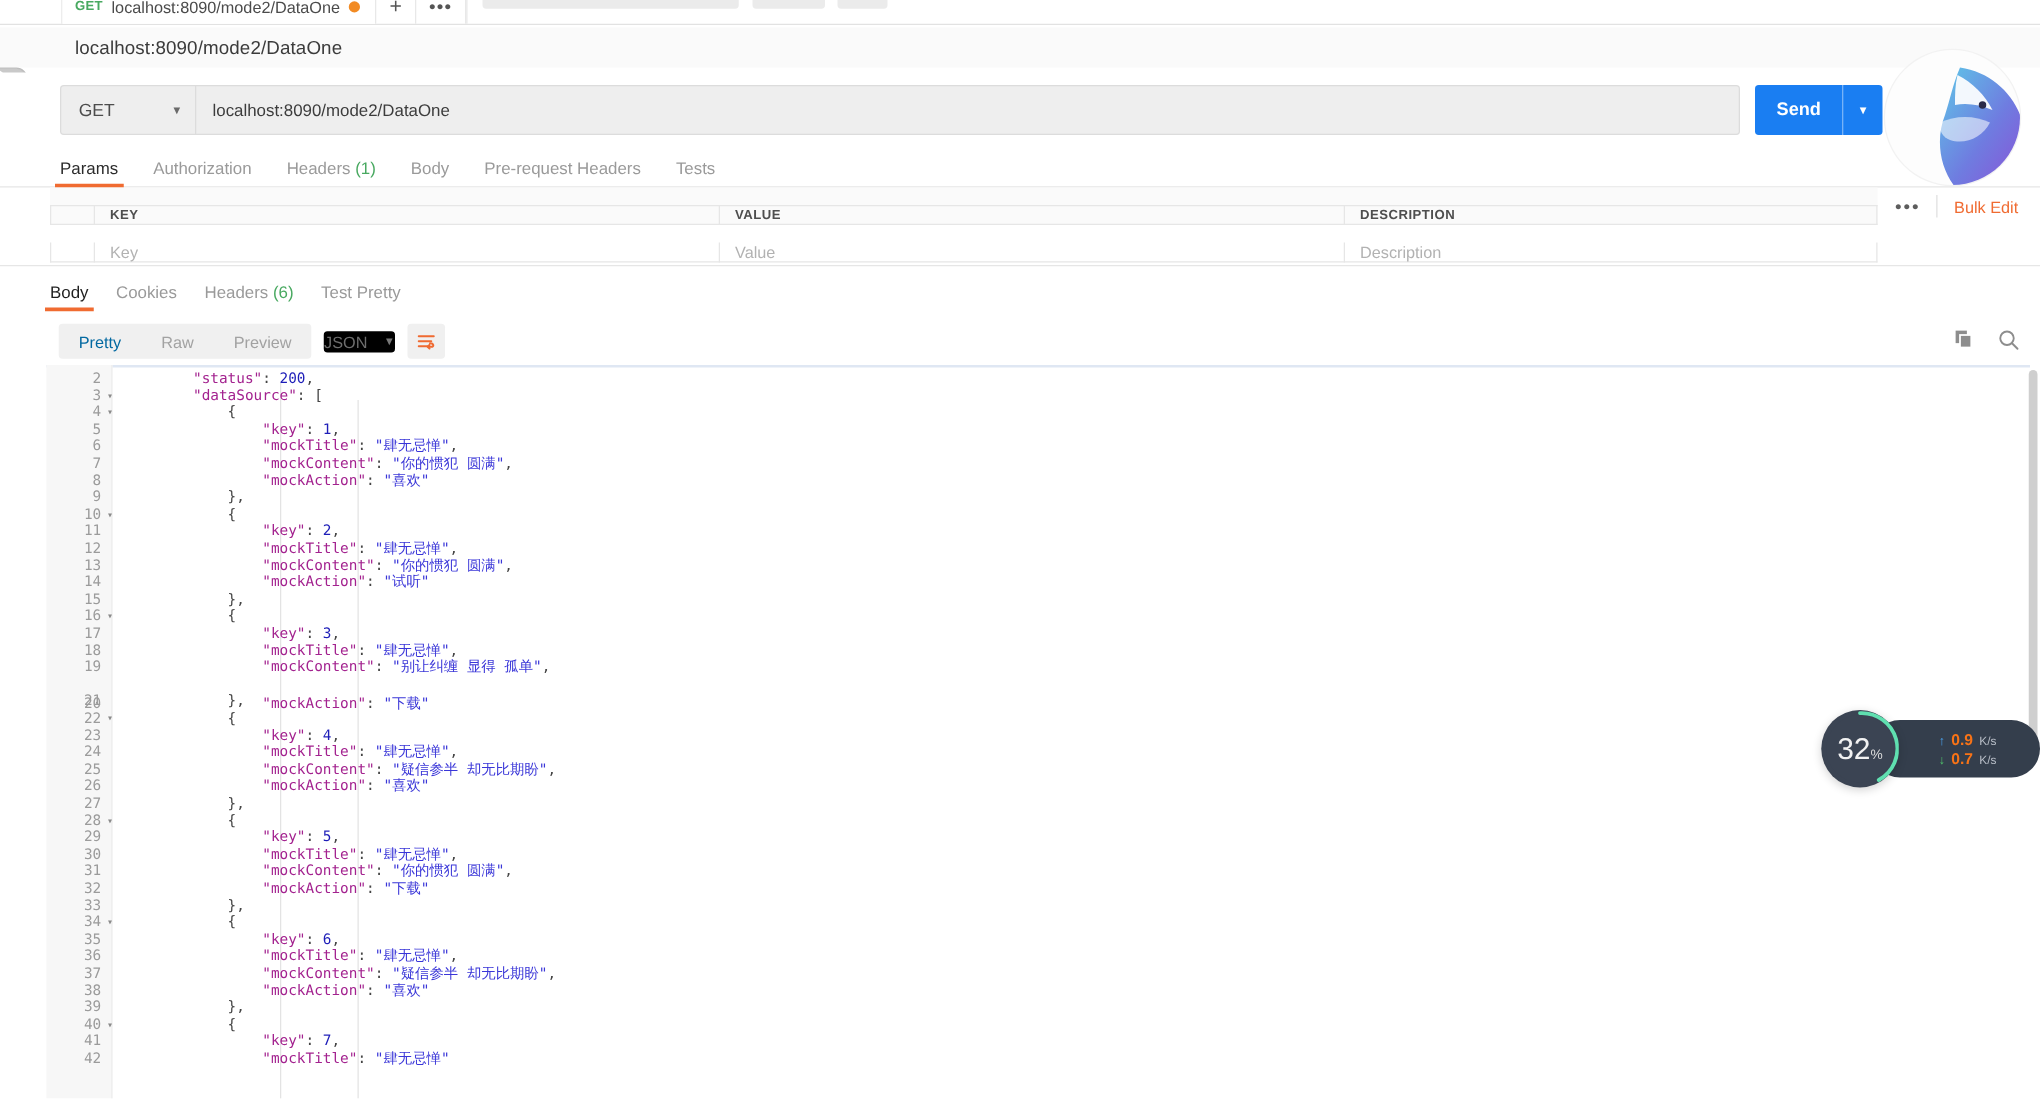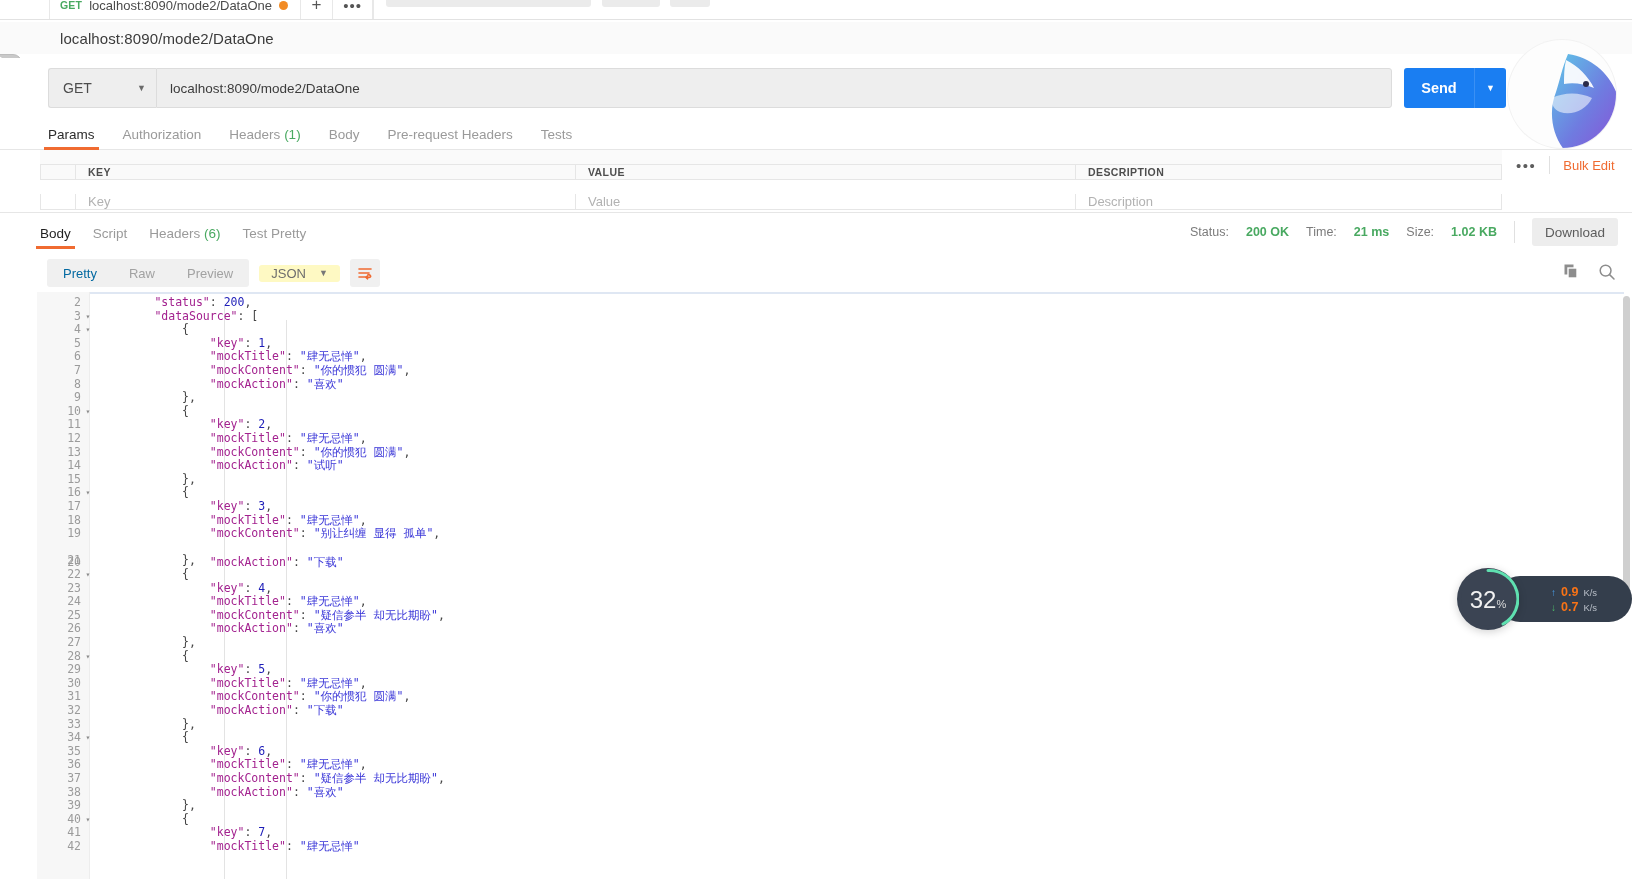--- a/index.html
+++ b/index.html
@@ -168,22 +168,22 @@
     display:flex; align-items:center; padding-left: 47px; gap: 10px;
   }
   .seg {
     display:flex; height: 28px; background:#f0f0f0; border-radius:3px; overflow:hidden;
   }
   .seg > div {
     padding: 0 16px; display:flex; align-items:center; font-size:13px; color:#a2a2a2;
   }
   .seg > div.active { color:#0369a1; }
   .fmt {
-    display:flex; align-items:center; gap:13px; height:17px; background:#fef9c3;
-    border-radius:3px; padding: 0 12px; font-size:13px; color:#6d6d6d;
+    display:flex; align-items:center; gap:13px; height:17px; background:#000000;
+    border-radius:3px; padding: 0 0; font-size:13px; color:#6d6d6d;
   }
   .fmt .caret { font-size:9px; color:#777; }
   .wrap-btn {
     width:30px; height:28px; background:#f0f0f0; border-radius:3px;
     display:flex; align-items:center; justify-content:center;
   }
   .tool-right {
     position:absolute; top:256px; right: 16px; height:34px; display:flex;
     align-items:center; gap: 18px;
   }
@@ -347,41 +347,31 @@
     <span class="bulk-edit">Bulk Edit</span>
   </div>
 
   <div class="resp-sep"></div>
 
   <div class="resp-tabs">
     <div class="restab active">
       <span>Body</span>
     </div>
     <div class="restab">
-      <span>Script</span>
+      <span>Cookies</span>
     </div>
     <div class="restab">
       <span>Headers</span>
       <span class="cnt">(6)</span>
     </div>
     <div class="restab">
       <span>Test Pretty</span>
     </div>
   </div>
 
-  <div class="status-line">
-    <span>Status:</span>
-    <b>200 OK</b>
-    <span>Time:</span>
-    <b>21 ms</b>
-    <span>Size:</span>
-    <b>1.02 KB</b>
-    <span class="stat-div"></span>
-    <span class="dl-btn">Download</span>
-  </div>
 
   <div class="view-toolbar">
     <div class="seg">
       <div class="active">Pretty</div>
       <div>Raw</div>
       <div>Preview</div>
     </div>
     <div class="fmt">
       <span>JSON</span>
       <span class="caret">▼</span>

